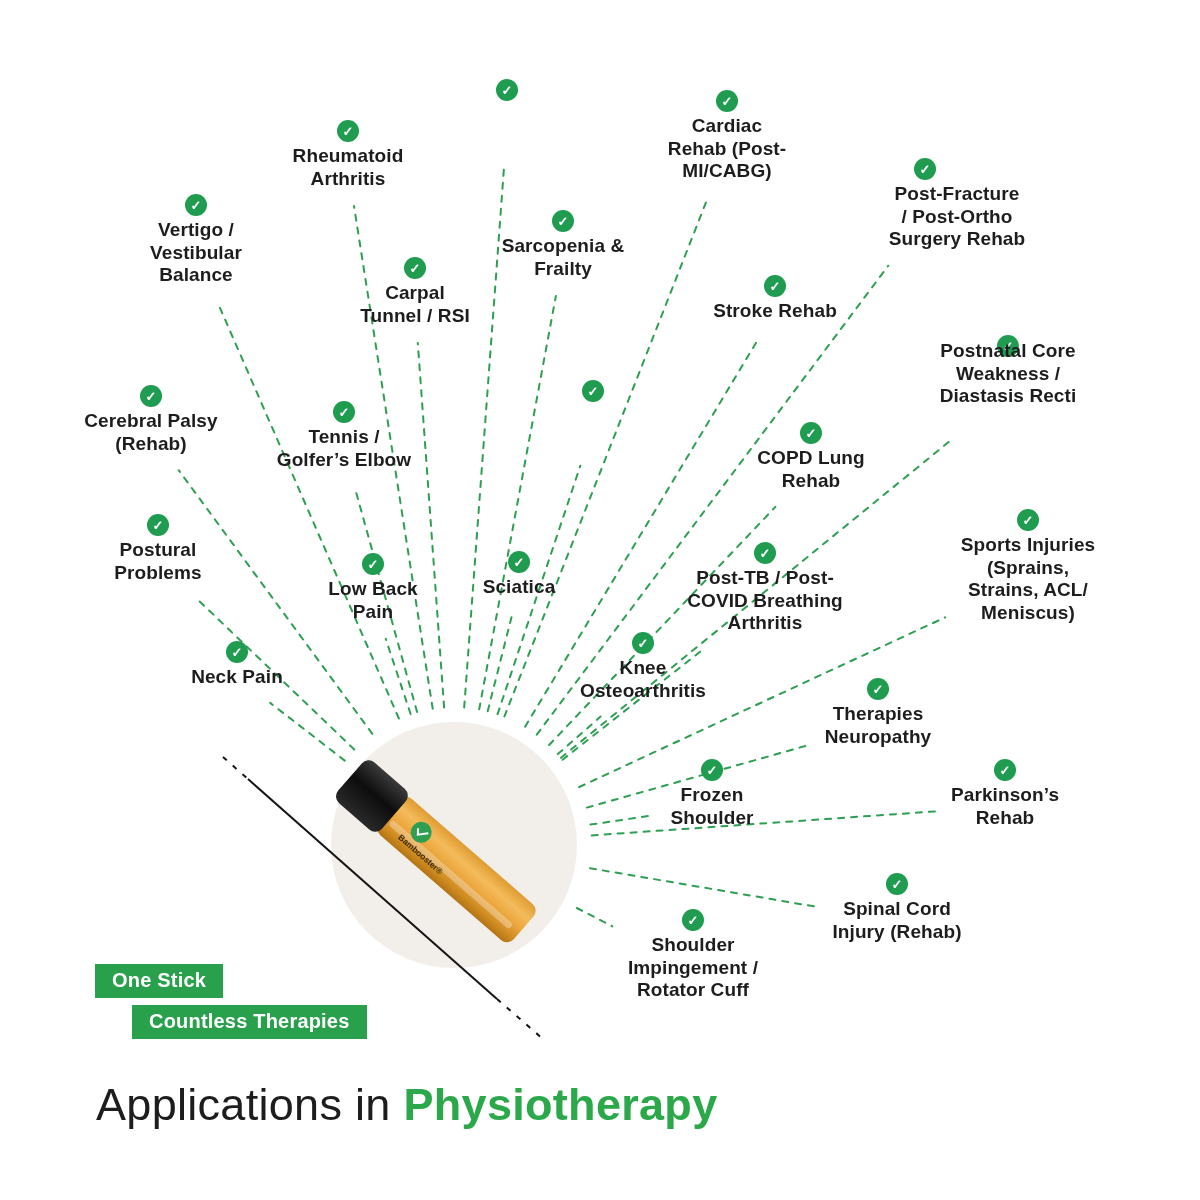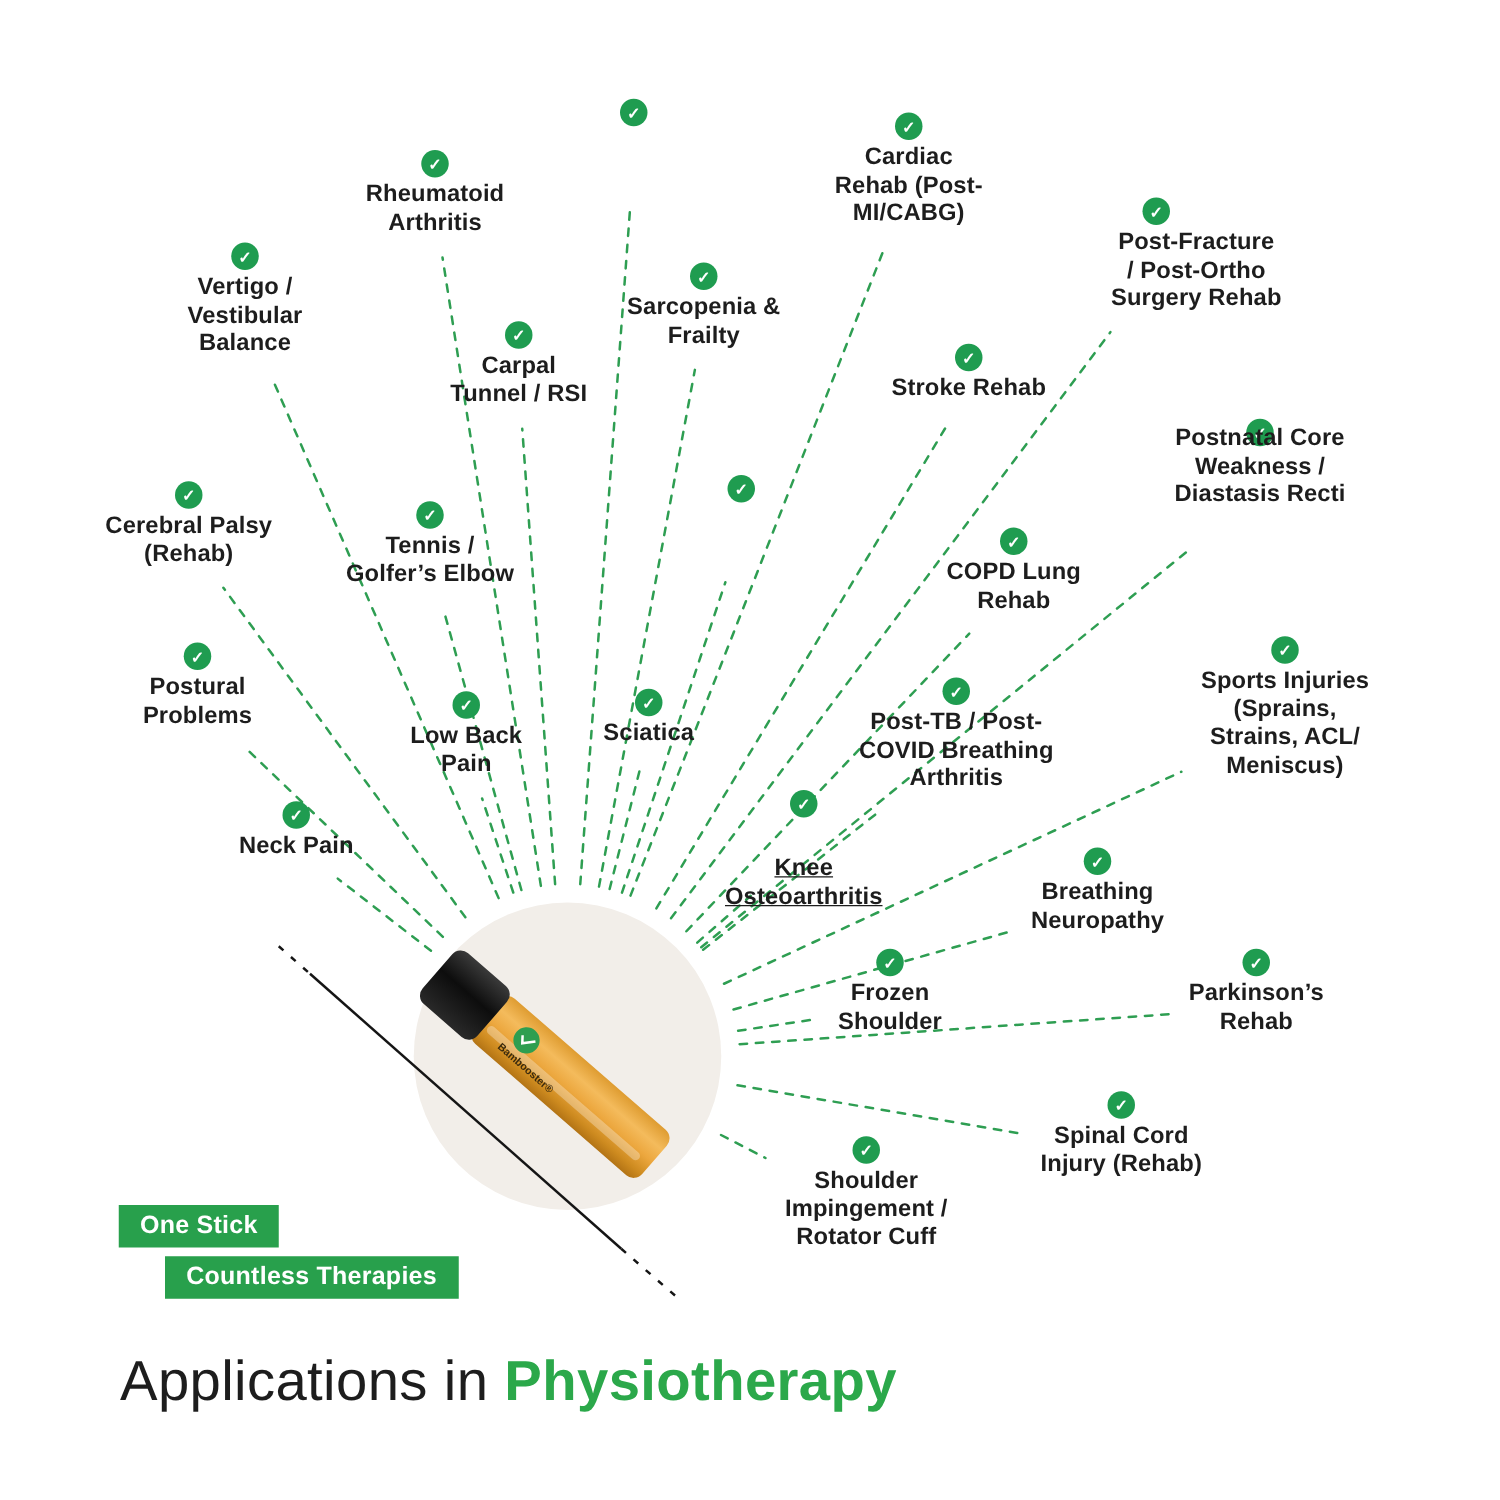--- a/index.html
+++ b/index.html
@@ -187,27 +187,27 @@
     <div class="label" style="left: 765px; top: 567px;">
       <div>Post-TB / Post-</div>
       <div>COVID Breathing</div>
       <div>Arthritis</div>
     </div>
     <div class="check" style="left: 226px; top: 641px;">✓</div>
     <div class="label" style="left: 237px; top: 666px;">
       <div>Neck Pain</div>
     </div>
     <div class="check" style="left: 632px; top: 632px;">✓</div>
-    <div class="label" style="left: 643px; top: 684px; text-decoration: underline;">
+    <div class="label" style="left: 643px; top: 657px;">
       <div>Knee</div>
       <div>Osteoarthritis</div>
     </div>
     <div class="check" style="left: 867px; top: 678px;">✓</div>
     <div class="label" style="left: 878px; top: 703px;">
-      <div>Breathing</div>
+      <div>Therapies</div>
       <div>Neuropathy</div>
     </div>
     <div class="check" style="left: 701px; top: 759px;">✓</div>
     <div class="label" style="left: 712px; top: 784px;">
       <div>Frozen</div>
       <div>Shoulder</div>
     </div>
     <div class="check" style="left: 994px; top: 759px;">✓</div>
     <div class="label" style="left: 1005px; top: 784px;">
       <div>Parkinson’s</div>

